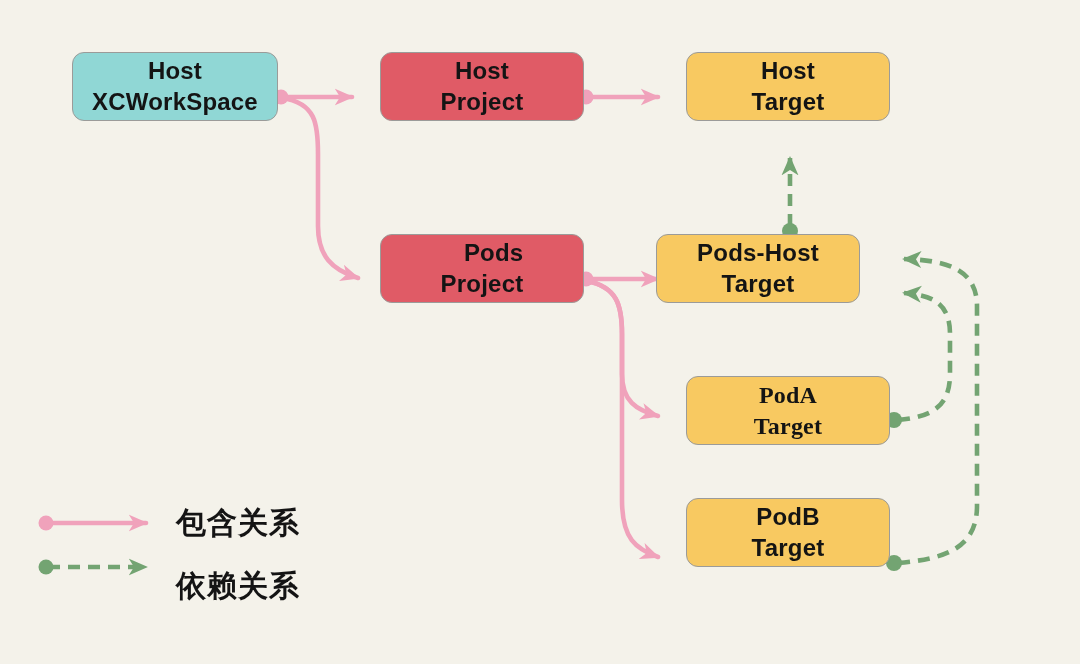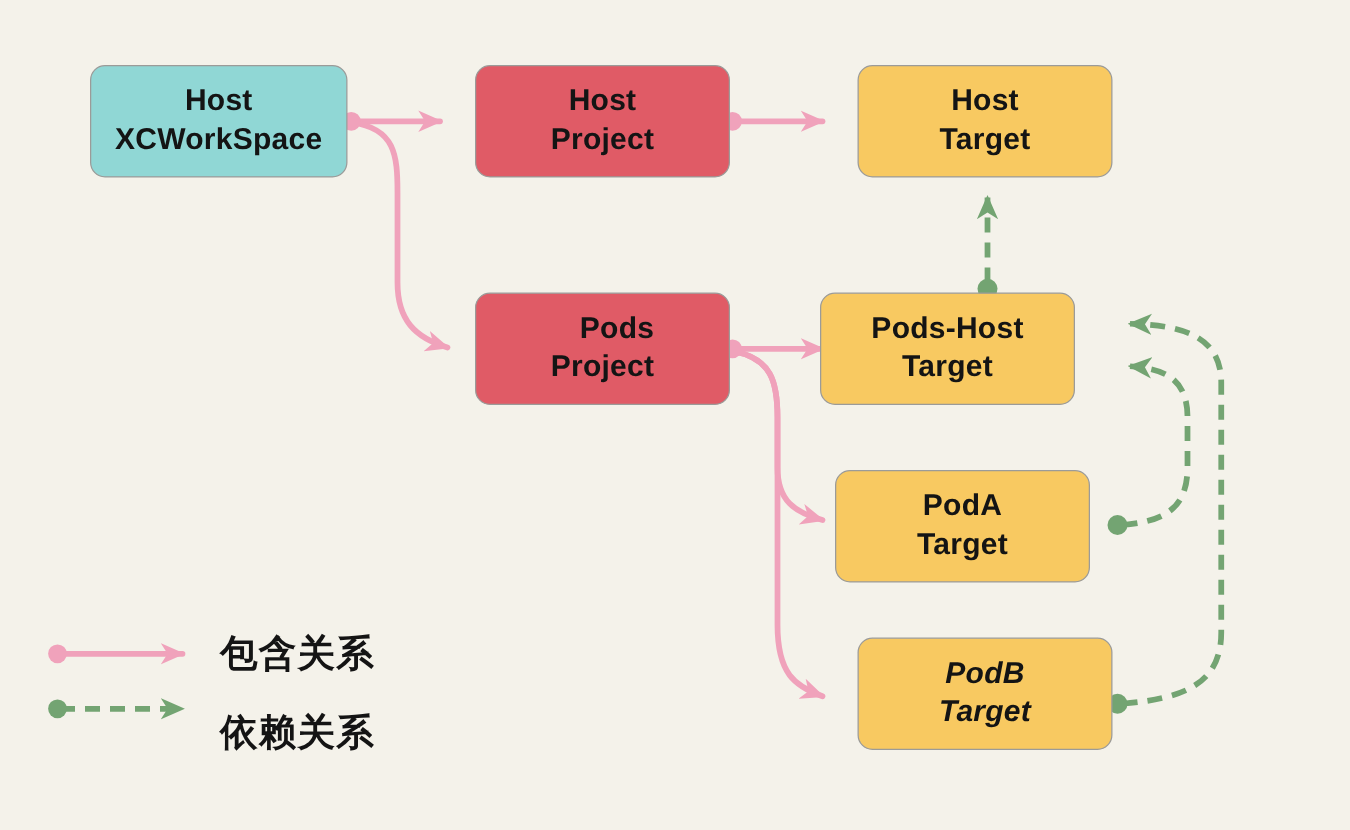--- a/index.html
+++ b/index.html
@@ -26,21 +26,21 @@
   }
   .edges-layer {
     position: absolute;
     left: 0; top: 0;
     width: 1080px; height: 664px;
     pointer-events: none;
   }
   .node {
     position: absolute;
     width: 204px;
-    height: 90px;
+    height: 69px;
     border: 1.5px solid var(--border);
     border-radius: 12px;
     display: flex;
     align-items: center;
     justify-content: center;
     text-align: center;
     font-size: 24px;
     font-weight: 700;
     line-height: 1.28;
     letter-spacing: 0.2px;
@@ -49,22 +49,22 @@
   }
   .node--workspace { background: var(--teal); }
   .node--project   { background: var(--red); }
   .node--target    { background: var(--yellow); }
 
   .pos-host-xcworkspace { left: 72px;  top: 52px;  width: 206px; }
   .pos-host-project     { left: 380px; top: 52px; }
   .pos-host-target      { left: 686px; top: 52px; }
   .pos-pods-project     { left: 380px; top: 234px; text-align: right; }
   .pos-pods-host-target { left: 656px; top: 234px; }
-  .pos-poda-target      { left: 668px; top: 376px; }
-  .pos-podb-target      { left: 686px; top: 510px; font-style: italic; }
+  .pos-poda-target      { left: 686px; top: 376px; font-family: Liberation Serif, serif; }
+  .pos-podb-target      { left: 686px; top: 498px; }
 
   .edge { fill: none; stroke-linecap: round; }
   .edge--contains { stroke: var(--pink); stroke-width: 4.6; }
   .edge--depends  { stroke: var(--green); stroke-width: 4.6; stroke-dasharray: 12 8; stroke-linecap: butt; }
   .dot--contains { fill: var(--pink); }
   .dot--depends  { fill: var(--green); }
   .arrowhead--contains { fill: var(--pink); }
   .arrowhead--depends  { fill: var(--green); }
 
   .legend-label {

